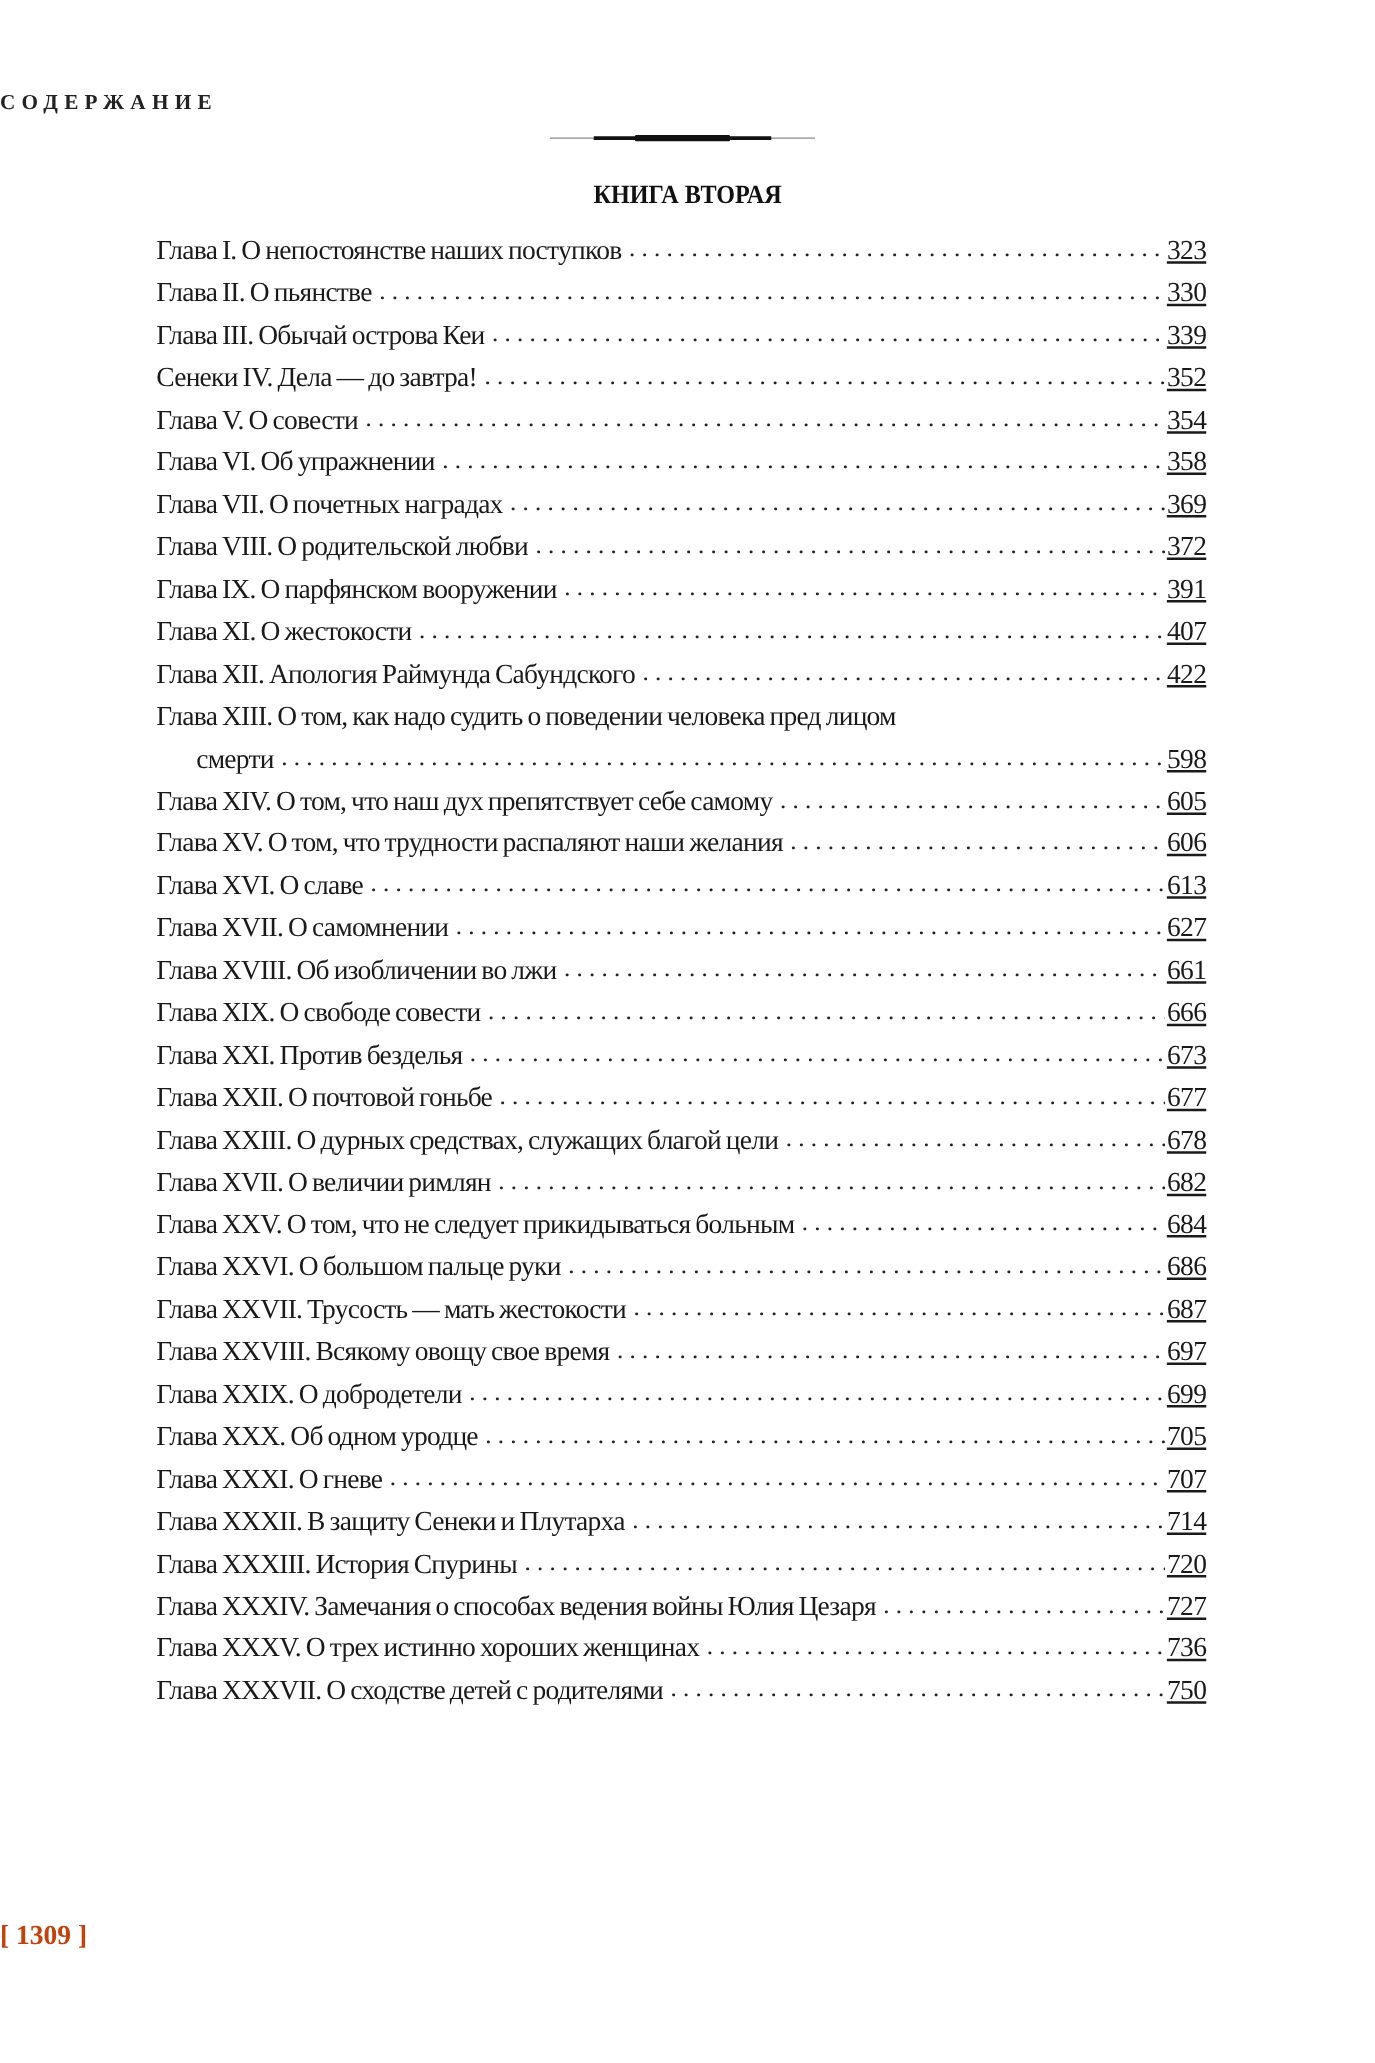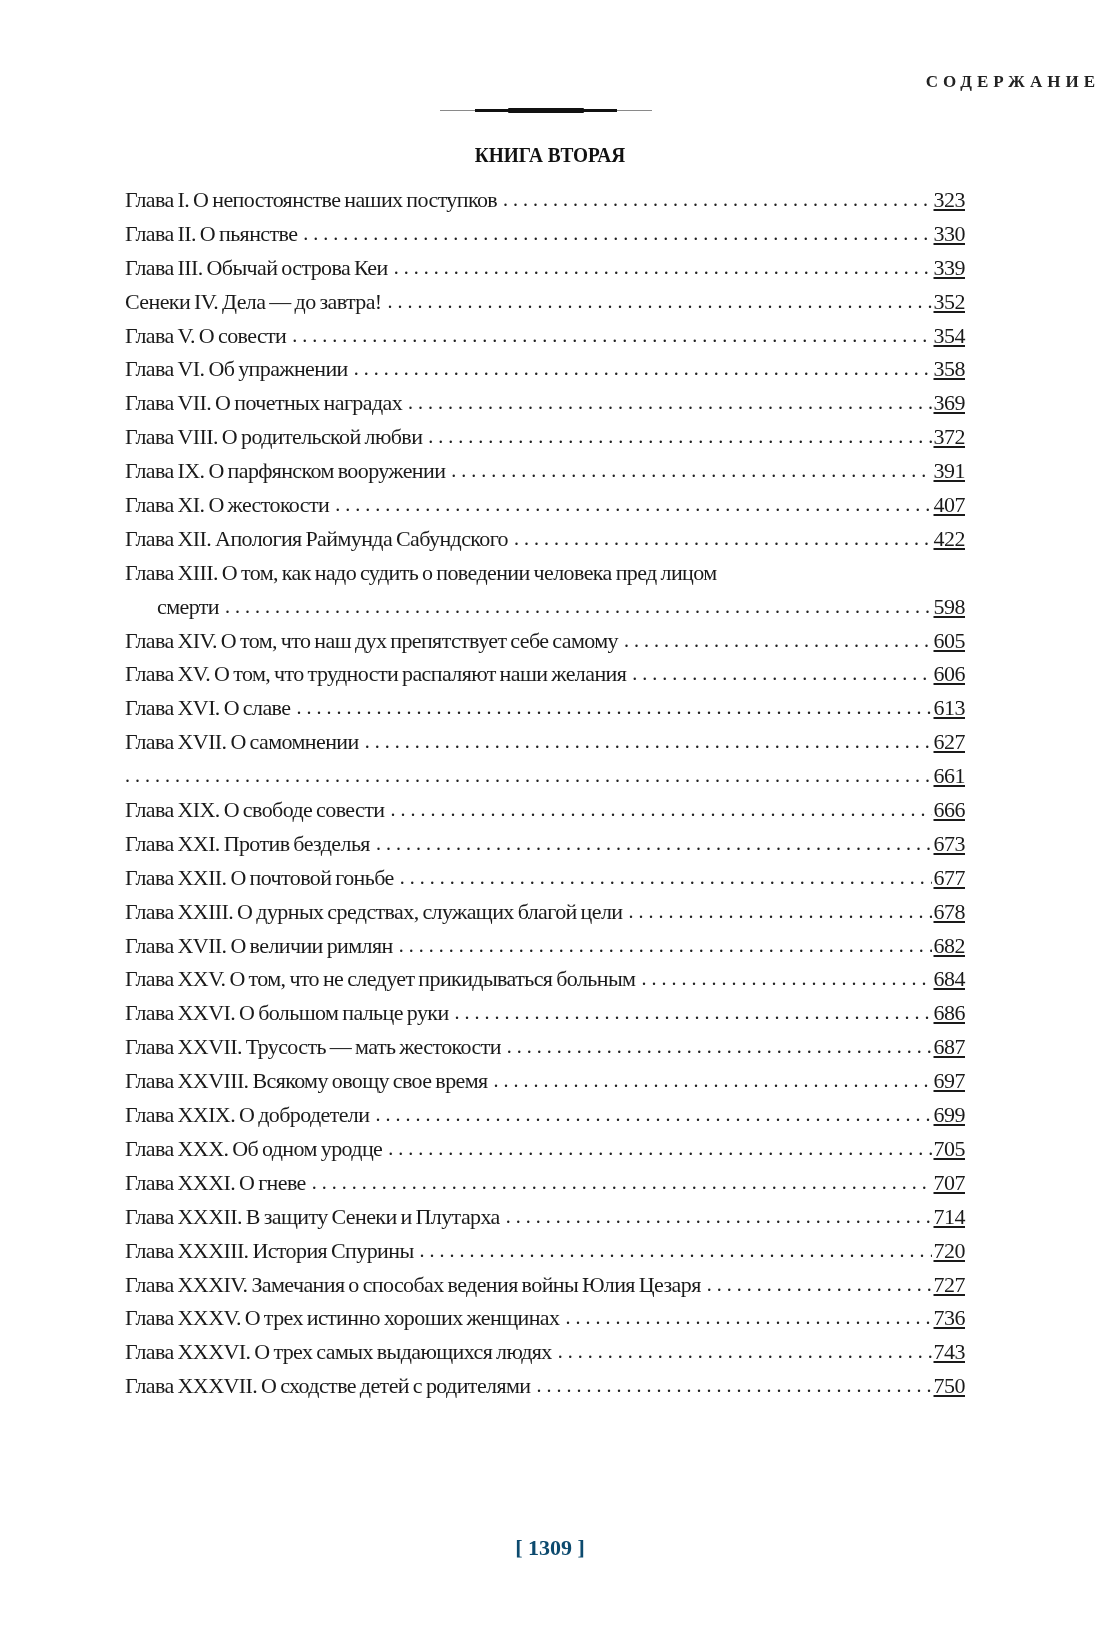--- a/index.html
+++ b/index.html
@@ -1,30 +1,30 @@
 <!DOCTYPE html>
 <html><head>
 <meta charset="utf-8">
 <style>
   html, body { margin: 0; padding: 0; background: #ffffff; }
   body { width: 1100px; height: 1650px; position: relative; overflow: hidden; color: #1a1a1a; font-family: "Liberation Serif", serif; }
-  .running-head { position: absolute; top: 72px; left: 0; width: 1100px; text-align: right; font-size: 17px; font-weight: bold; letter-spacing: 5px; color: #222; }
+  .running-head { position: absolute; top: 72px; left: 0; width: 1100px; text-align: left; font-size: 17px; font-weight: bold; letter-spacing: 5px; color: #222; }
   .rule { position: absolute; top: 110px; left: 440px; width: 212px; height: 1px; background: #8a8a8a; }
   .rule-bar { position: absolute; top: 109px; left: 475px; width: 142px; height: 3px; background: #111; }
   .rule-bar-thick { position: absolute; top: 108px; left: 508px; width: 76px; height: 5px; background: #111; border-radius: 1px; }
   .book-title { position: absolute; top: 143px; left: 0; width: 1100px; text-align: center; font-size: 21px; font-weight: bold; color: #111; transform: scaleX(0.92); transform-origin: center; }
   .toc { position: absolute; top: 183px; left: 125px; width: 840px; }
   .entry { position: relative; font-size: 22px; line-height: 33.9px; }
   .line { display: flex; align-items: center; white-space: nowrap; height: 33.9px; }
   .title { flex: 0 0 auto; letter-spacing: -0.6px; word-spacing: -1px; padding-right: 6px; }
   .leader { flex: 1 1 auto; overflow: hidden; color: #222; letter-spacing: 6.2px; font-size: 20px; }
   .leader::before { content: ". . . . . . . . . . . . . . . . . . . . . . . . . . . . . . . . . . . . . . . . . . . . . . . . . . . . . . . . . . . . . . . . . . . . . . . . . . . . . . . . . . . . . . . . . . . . . . . . . . . . . . . . . . . . . . . . . . . . . . . . . . . . . . . . . . . . . . . . . . . . . . . . . . . ."; letter-spacing: 0; word-spacing: 0; }
   .page { flex: 0 0 auto; padding-left: 2px; letter-spacing: -0.5px; text-decoration: underline; }
   .cont { padding-left: 32px; }
-  .folio { position: absolute; top: 1535px; left: 0; width: 1100px; text-align: center; font-size: 22px; font-weight: bold; color: #0c4a6e; }
+  .folio { position: absolute; top: 1535px; left: 0; width: 1100px; text-align: left; font-size: 22px; font-weight: bold; color: #c2410c; }
 </style>
 </head>
 <body>
 
 <div class="running-head">СОДЕРЖАНИЕ</div>
 <div class="rule"></div>
 <div class="rule-bar"></div>
 <div class="rule-bar-thick"></div>
 <div class="book-title">КНИГА ВТОРАЯ</div>
 
@@ -139,20 +139,21 @@
     </div>
     <div class="entry">
       <div class="line">
         <span class="title">Глава XVII. О самомнении</span>
         <span class="leader"></span>
         <span class="page">627</span>
       </div>
     </div>
     <div class="entry">
       <div class="line">
+        <span class="title">Глава XVIII. Об изобличении во лжи</span>
         <span class="leader"></span>
         <span class="page">661</span>
       </div>
     </div>
     <div class="entry">
       <div class="line">
         <span class="title">Глава XIX. О свободе совести</span>
         <span class="leader"></span>
         <span class="page">666</span>
       </div>
@@ -257,27 +258,20 @@
     </div>
     <div class="entry">
       <div class="line">
         <span class="title">Глава XXXV. О трех истинно хороших женщинах</span>
         <span class="leader"></span>
         <span class="page">736</span>
       </div>
     </div>
     <div class="entry">
       <div class="line">
-        <span class="title">Глава XXXVI. О трех самых выдающихся людях</span>
-        <span class="leader"></span>
-        <span class="page">743</span>
-      </div>
-    </div>
-    <div class="entry">
-      <div class="line">
         <span class="title">Глава XXXVII. О сходстве детей с родителями</span>
         <span class="leader"></span>
         <span class="page">750</span>
       </div>
     </div>
   </div>
 
 <div class="folio">[ 1309 ]</div>
 
 </body></html>

